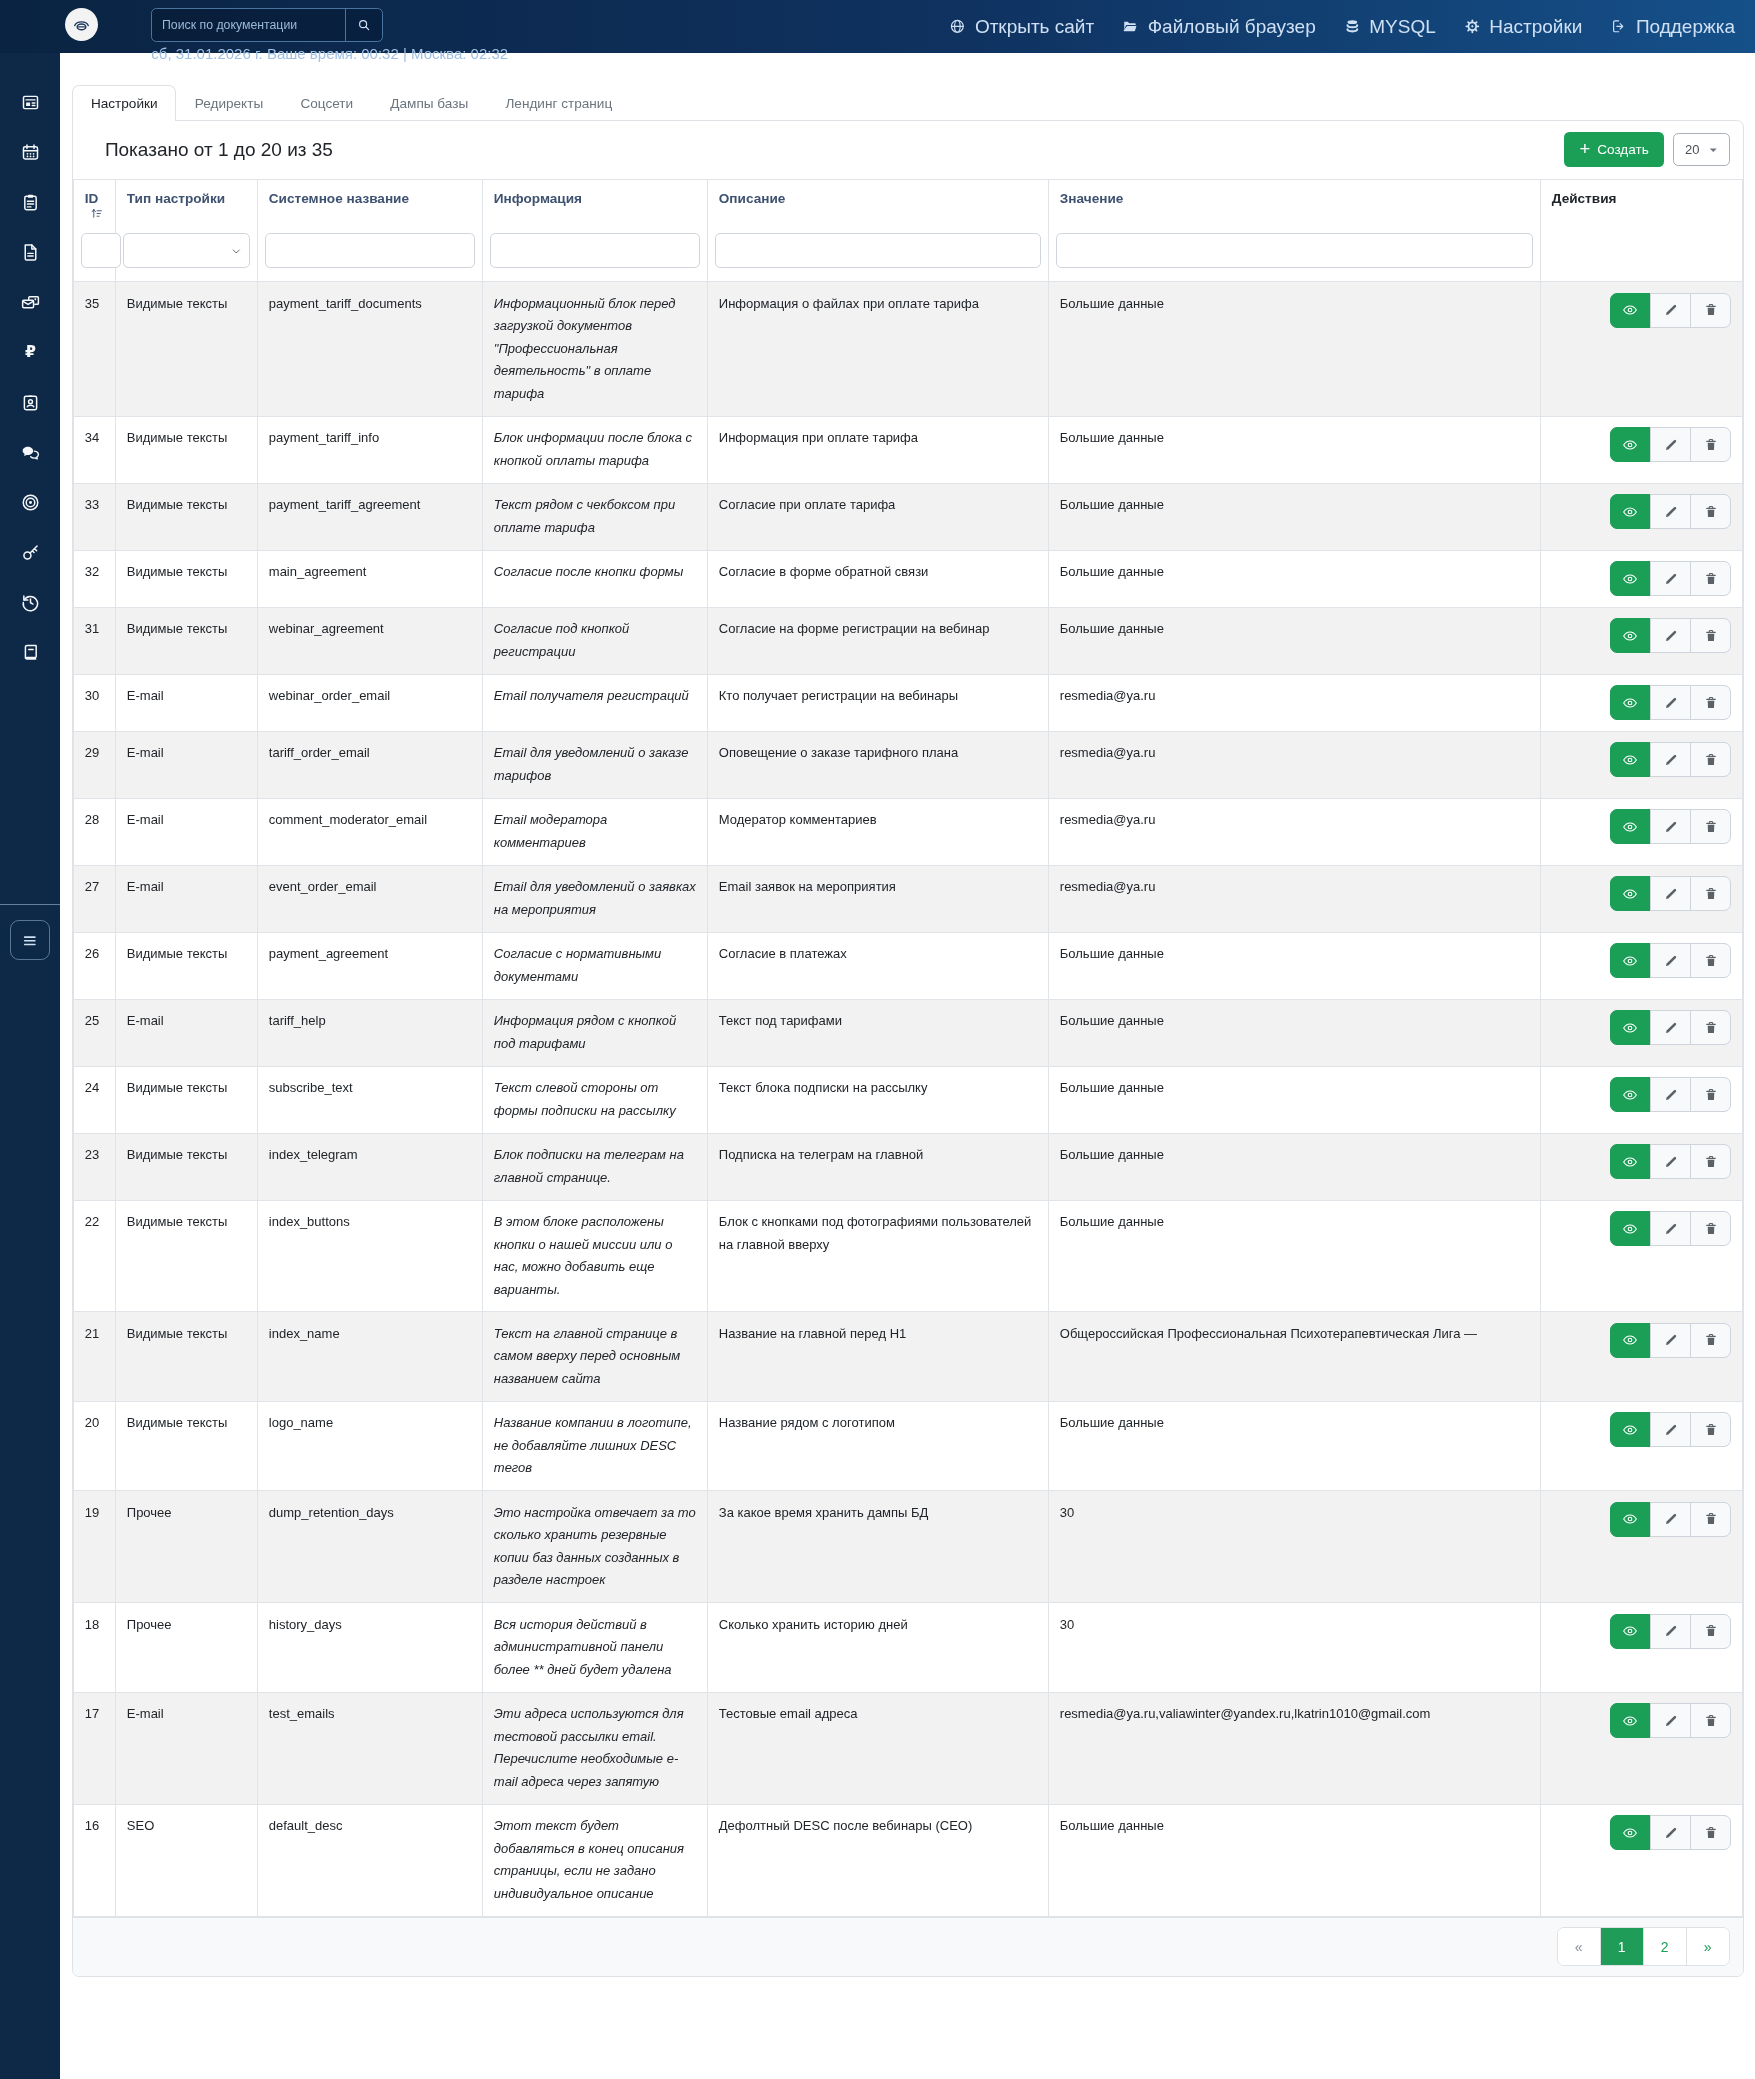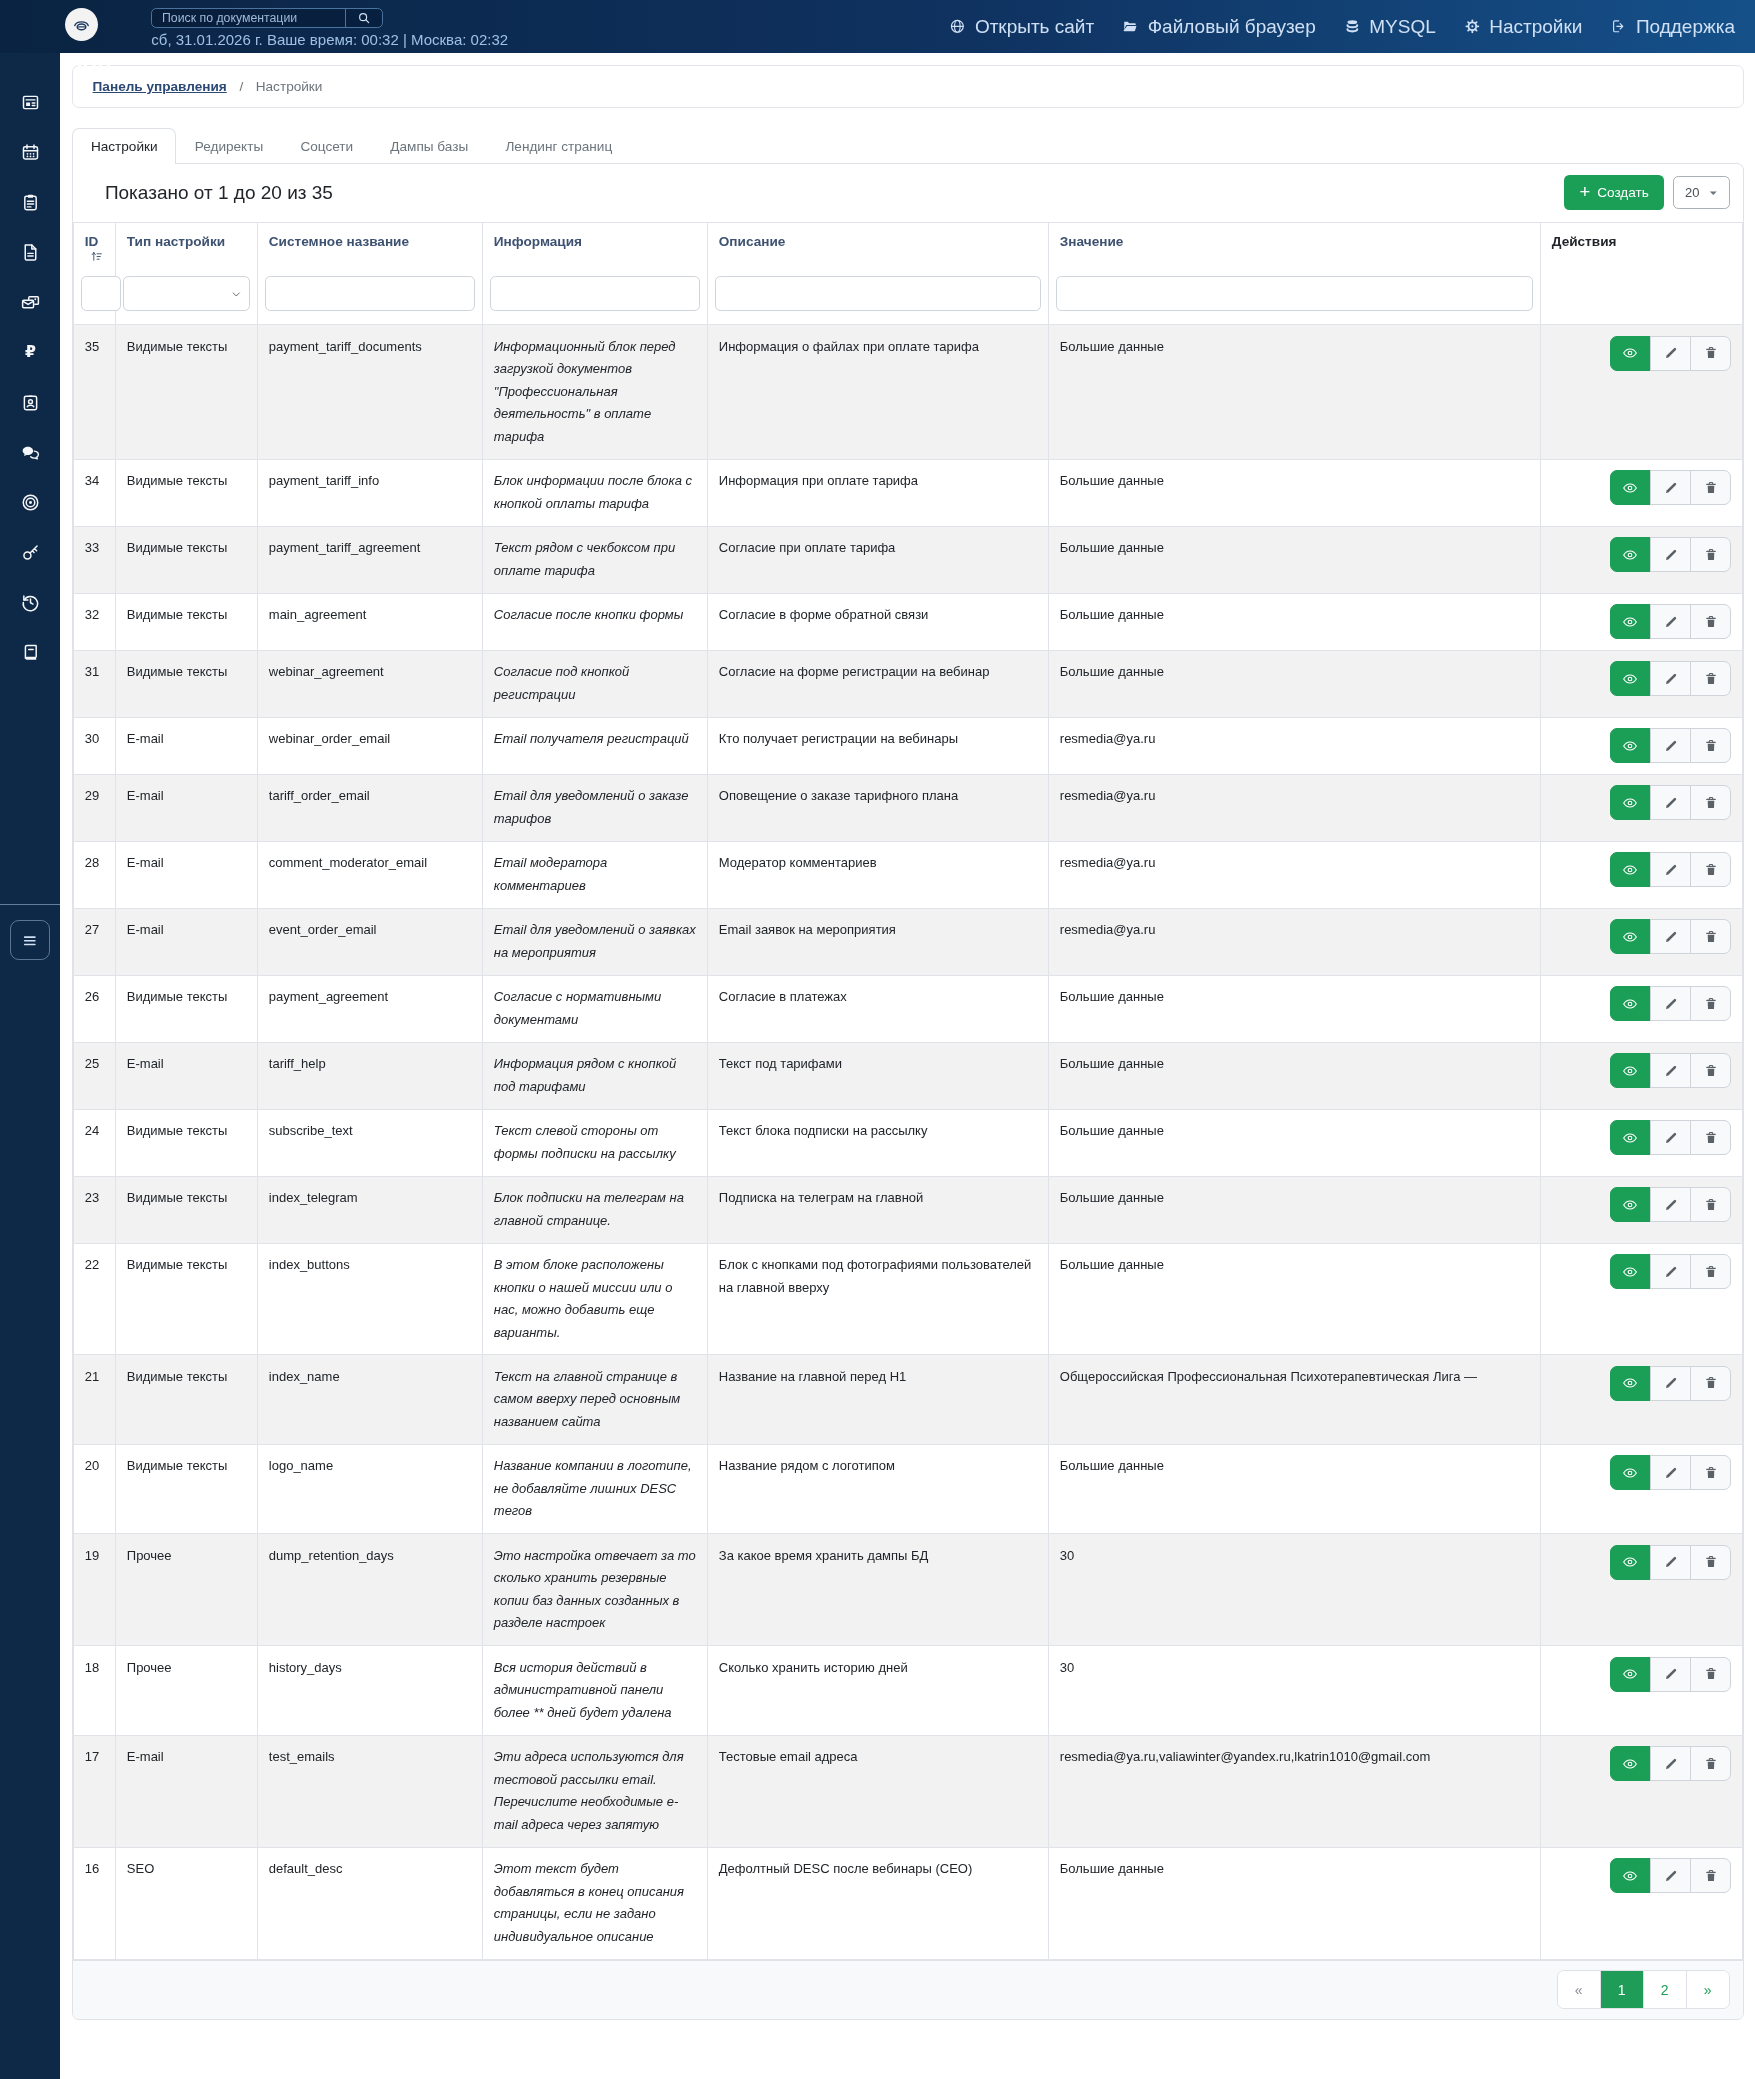--- a/index.html
+++ b/index.html
@@ -12,21 +12,21 @@
   .navbar{
     height:53px;box-sizing:border-box;
     background:linear-gradient(90deg,#0a2342 0%,#0f3260 55%,#155089 100%);
     display:flex;align-items:flex-start;padding:8px 21px 0 12.3px;color:#cfe0f4;
   }
   .brand{display:flex;align-items:center;gap:10.5px;width:139px;cursor:pointer;flex-direction:column;}
   .logo{width:33px;height:33px;border-radius:50%;background:#f3f3f3;display:flex;align-items:center;justify-content:center;flex:0 0 auto;}
   .logo svg{width:23px;height:23px;}
   .brand-text{font-size:20px;font-weight:bold;color:#fff;letter-spacing:0.4px;white-space:nowrap;}
   .nav-mid{display:flex;flex-direction:column;}
-  .searchbox{display:flex;width:232px;height:20px;border:0.9px solid #48749f;border-radius:5.3px;overflow:hidden;background:rgba(3,18,38,.35);box-sizing:border-box;}
+  .searchbox{display:flex;width:232px;height:34px;border:0.9px solid #48749f;border-radius:5.3px;overflow:hidden;background:rgba(3,18,38,.35);box-sizing:border-box;}
   .searchbox input{flex:1;min-width:0;background:transparent;border:none;outline:none;color:#dfeaf7;font-family:"Liberation Sans",sans-serif;font-size:12.3px;padding:0 9.7px;}
   .searchbox input::placeholder{color:#9db9da;}
   .search-btn{width:37px;border:none;border-left:0.9px solid #48749f;background:transparent;color:#cfe0f4;display:flex;align-items:center;justify-content:center;cursor:pointer;}
   .search-btn .ic{width:14px;height:14px;}
   .nav-date{font-size:15px;color:#9fc0e4;margin-top:2.6px;white-space:nowrap;}
   .nav-links{margin-left:auto;display:flex;gap:28px;align-items:center;height:37px;}
   .nav-link{display:flex;gap:8.8px;align-items:center;font-size:19px;color:#cfe0f4;cursor:pointer;white-space:nowrap;}
   .nav-link .ic{width:16.7px;height:16.7px;}
   .ic{display:inline-block;}
   .ic svg{width:100%;height:100%;display:block;}
@@ -287,25 +287,20 @@
       <span class="ic">
         <svg viewBox="0 0 24 24" fill="none" stroke="currentColor" stroke-width="2.2" stroke-linecap="round">
           <path d="M5 7h14M5 12h14M5 17h14"></path>
         </svg>
       </span>
     </button>
   </aside>
 
   <main class="main">
 
-    <div class="crumb-card">
-      <a class="crumb-link">Панель управления</a>
-      <span class="crumb-sep">/</span>
-      <span class="crumb-cur">Настройки</span>
-    </div>
 
     <div class="tabs">
         <div class="tab active">Настройки</div>
         <div class="tab">Редиректы</div>
         <div class="tab">Соцсети</div>
         <div class="tab">Дампы базы</div>
         <div class="tab">Лендинг страниц</div>
       </div>
 
     <div class="card">

